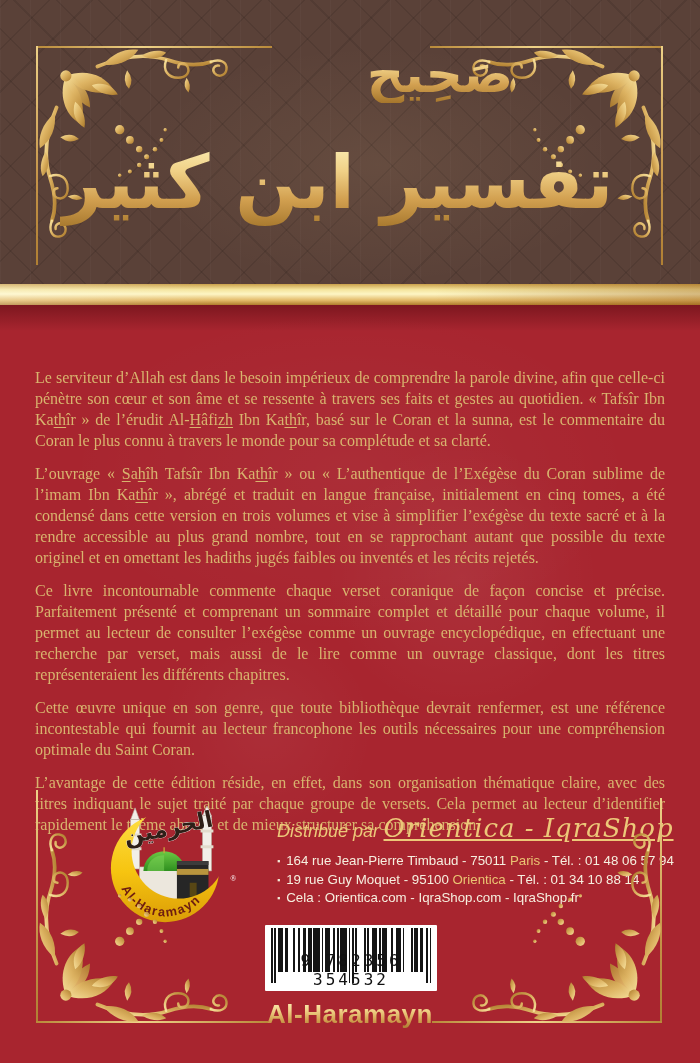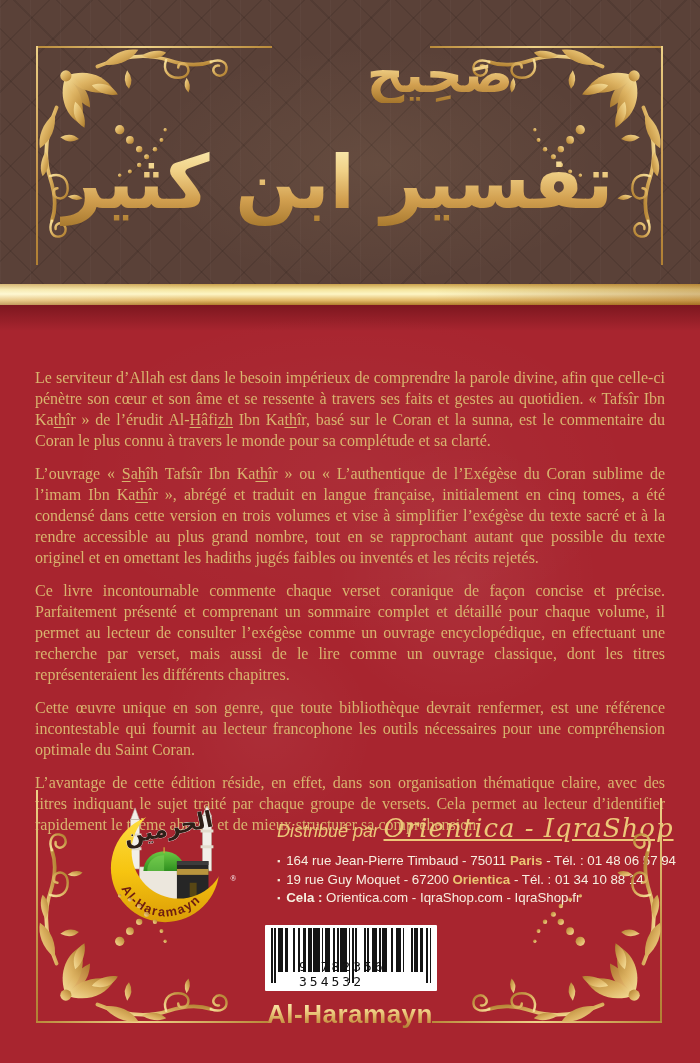--- a/index.html
+++ b/index.html
@@ -44,21 +44,21 @@
   .bodyred{position:absolute;left:0;top:305px;width:700px;height:758px;background-color:#a8252f;
     background-image:
       linear-gradient(180deg, rgba(55,0,6,0.38), rgba(55,0,6,0) 26px),
       radial-gradient(circle 190px at 66% 36%, rgba(255,255,255,0.055), transparent 72%),
       radial-gradient(circle 150px at 38% 56%, rgba(255,255,255,0.045), transparent 72%),
       radial-gradient(ellipse 380px 220px at 50% 22%, rgba(255,255,255,0.04), transparent 75%);}
 
   .text-block{position:absolute;left:35px;top:27px;width:630px;margin-top:35px;}
   .text-block p{margin:0 0 12px 0;font-size:16px;line-height:21px;text-align:justify;color:#d8b46e;}
   .seg-u{text-decoration:underline;text-underline-offset:2px;}
-  .seg-b{font-weight:bold;}
+  .seg-b{font-weight:normal;}
   .seg-g{color:#eac473;}
 
   
   .dist{position:absolute;left:277px;top:508px;width:345px;color:#f6efdf;
         font-family:"Liberation Sans",sans-serif;}
   .dist-head{white-space:nowrap;margin-bottom:5px;line-height:30px;}
   .dist-label{font-style:italic;font-size:18px;color:#ecc879;}
   .dist-brand{font-family:"DejaVu Serif",serif;font-style:italic;font-size:26px;color:#ecc879;letter-spacing:1px;text-decoration:underline;}
   .addr-line{font-size:13.3px;line-height:18.5px;white-space:nowrap;}
   .bullet{color:#f3ecd9;font-size:9px;margin-right:6px;vertical-align:1px;}
@@ -66,22 +66,22 @@
   
   .logo{position:absolute;left:104px;top:498px;width:136px;height:126px;}
 
   
   .barcode{position:absolute;left:265px;top:620px;width:172px;height:66px;background:#fff;
     border-radius:1px;padding:3px 6px 2px 6px;box-sizing:border-box;}
   .bc-bars{display:flex;align-items:flex-start;height:58px;}
   .bc-m{flex:1;height:44px;}
   .bc-bar{background:#141414;}
   .bc-bar.bc-guard{height:55px;}
-  .bc-digits{position:absolute;left:10px;right:10px;bottom:2px;text-align:left;
-    font-family:"DejaVu Sans Mono",monospace;font-size:13px;letter-spacing:3px;color:#111;margin-left:24px;}
+  .bc-digits{position:absolute;left:10px;right:10px;bottom:2px;text-align:center;
+    font-family:"DejaVu Sans Mono",monospace;font-size:16px;letter-spacing:3px;color:#111;}
 
   
   .footer-brand{position:absolute;left:0;top:694px;width:700px;text-align:center;
     font-family:"Liberation Sans",sans-serif;font-weight:bold;font-size:26px;letter-spacing:0.5px;}
   .fl-h-bl{left:36px;top:716px;width:232px;}
   .fl-h-br{left:432px;top:716px;width:230px;}
   .fl-v-bl{left:36px;top:485px;height:233px;}
   .fl-v-br{left:660px;top:493px;height:225px;}
 
   
@@ -221,21 +221,21 @@
 
     <div class="dist">
       <div class="dist-head">
         <span class="dist-label">Distribué par</span>
         <span class="dist-brand">Orientica - IqraShop</span>
       </div>
       <div class="addr-line">
         <span class="bullet">▪</span><span><span>164 rue Jean-Pierre Timbaud - 75011 </span><span class="seg-b seg-g">Paris</span><span> - Tél. : 01 48 06 57 94</span></span>
       </div>
       <div class="addr-line">
-        <span class="bullet">▪</span><span><span>19 rue Guy Moquet - 67200 </span><span class="seg-b seg-g">Orientica</span><span> - Tél. : 01 34 10 88 14</span></span>
+        <span class="bullet">▪</span><span><span>19 rue Guy Moquet - 95100 </span><span class="seg-b seg-g">Orientica</span><span> - Tél. : 01 34 10 88 14</span></span>
       </div>
       <div class="addr-line">
         <span class="bullet">▪</span><span><span class="seg-b">Cela : </span><span>Orientica.com - IqraShop.com - IqraShop.fr</span></span>
       </div>
     </div>
 
     <div class="barcode">
       <div class="bc-bars">
           <div class="bc-m bc-bar bc-guard"></div>
           <div class="bc-m bc-guard"></div>

